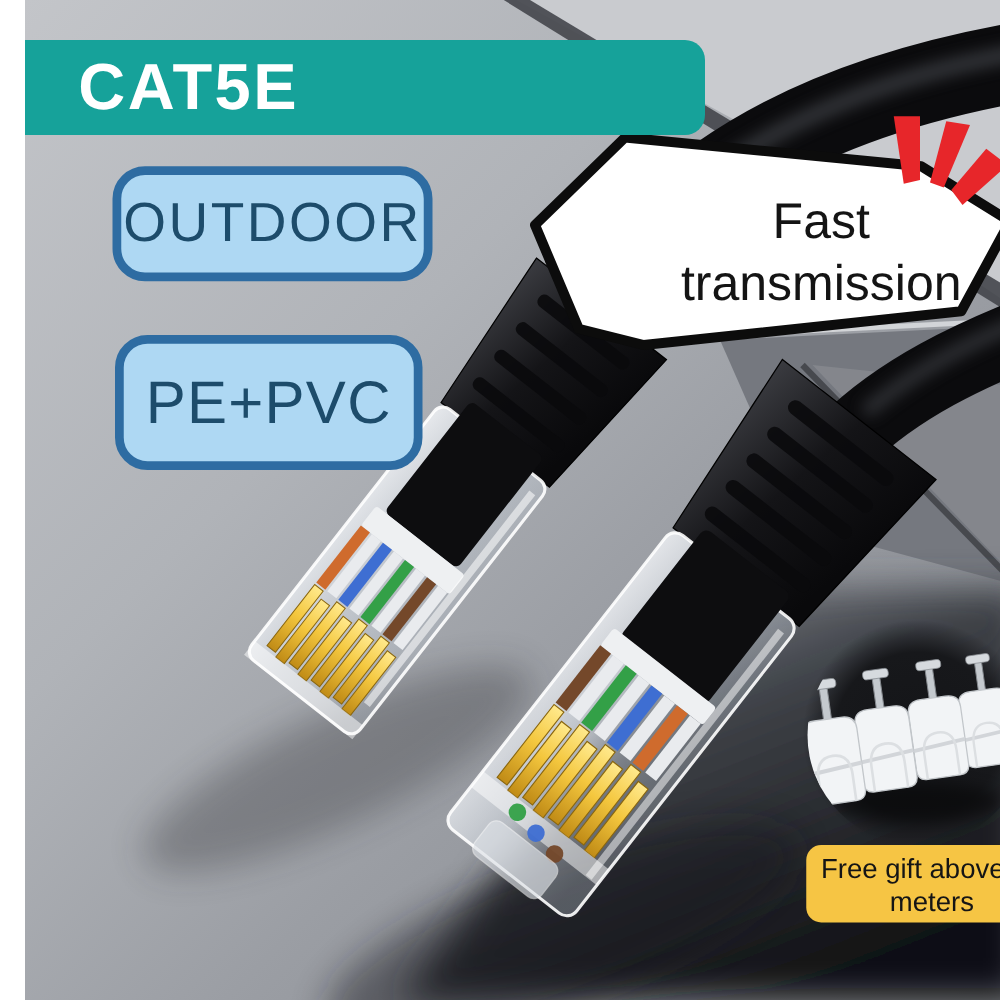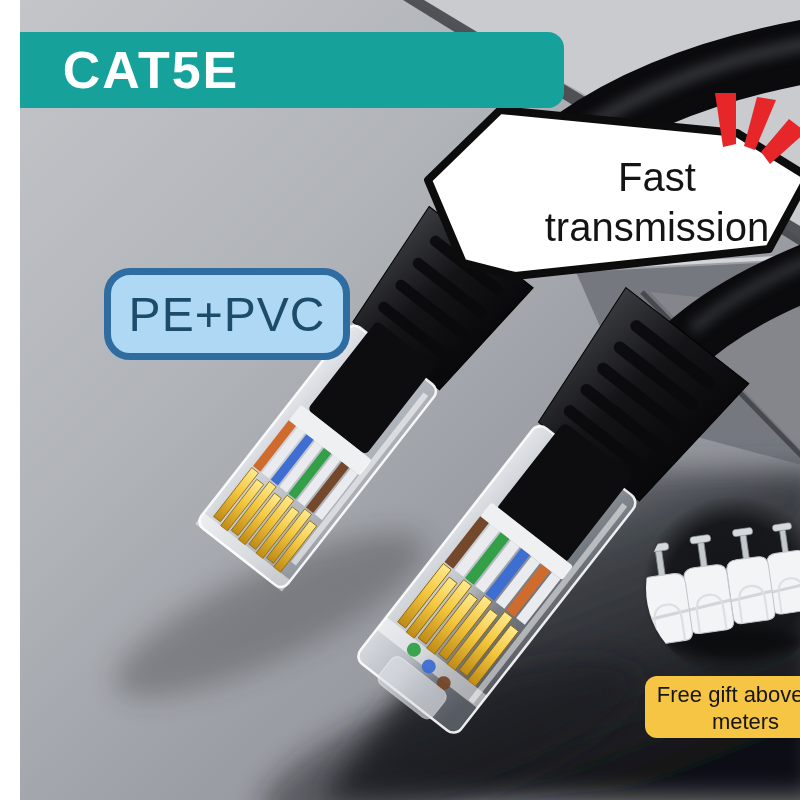--- a/index.html
+++ b/index.html
@@ -24,21 +24,21 @@
   }
   .speed-label { color:#149a92; font-size:42px; font-weight:bold; letter-spacing:1px; }
 
   
   .badge {
     position:absolute; box-sizing:border-box;
     background:#aed8f3; border:7px solid #2e6ca2; border-radius:26px;
     color:#1d4c6b; display:flex; align-items:center; justify-content:center;
   }
   .badge-outdoor { left:70px; top:133px; width:256px; height:92px; font-size:44px; letter-spacing:2px; }
-  .badge-pepvc  { left:84px; top:268px; width:246px; height:92px; font-size:48px; letter-spacing:1px; }
+  .badge-pepvc  { left:72px; top:268px; width:246px; height:108px; font-size:48px; letter-spacing:1px; }
 
   
   .callout-text {
     position:absolute; left:508px; top:146px; width:258px; height:112px;
     display:flex; align-items:center; justify-content:center; text-align:center;
     color:#141414; font-size:40px; line-height:50px;
   }
 
   
   .gift-label {
@@ -214,20 +214,23 @@
         <use href="#clipshape" transform="translate(647,611) rotate(-8) scale(1.06)"></use>
       </g>
     </g>
   </svg>
 
   <div class="banner-teal"></div>
   <div class="category-label">
     <span>CAT5E</span>
   </div>
 
+  <div class="badge badge-outdoor">
+    <span>OUTDOOR</span>
+  </div>
   <div class="badge badge-pepvc">
     <span>PE+PVC</span>
   </div>
 
   <div class="callout-text">
     <span>Fast transmission</span>
   </div>
 
   <div class="gift-label">
     <span>Free gift above 15 meters</span>

